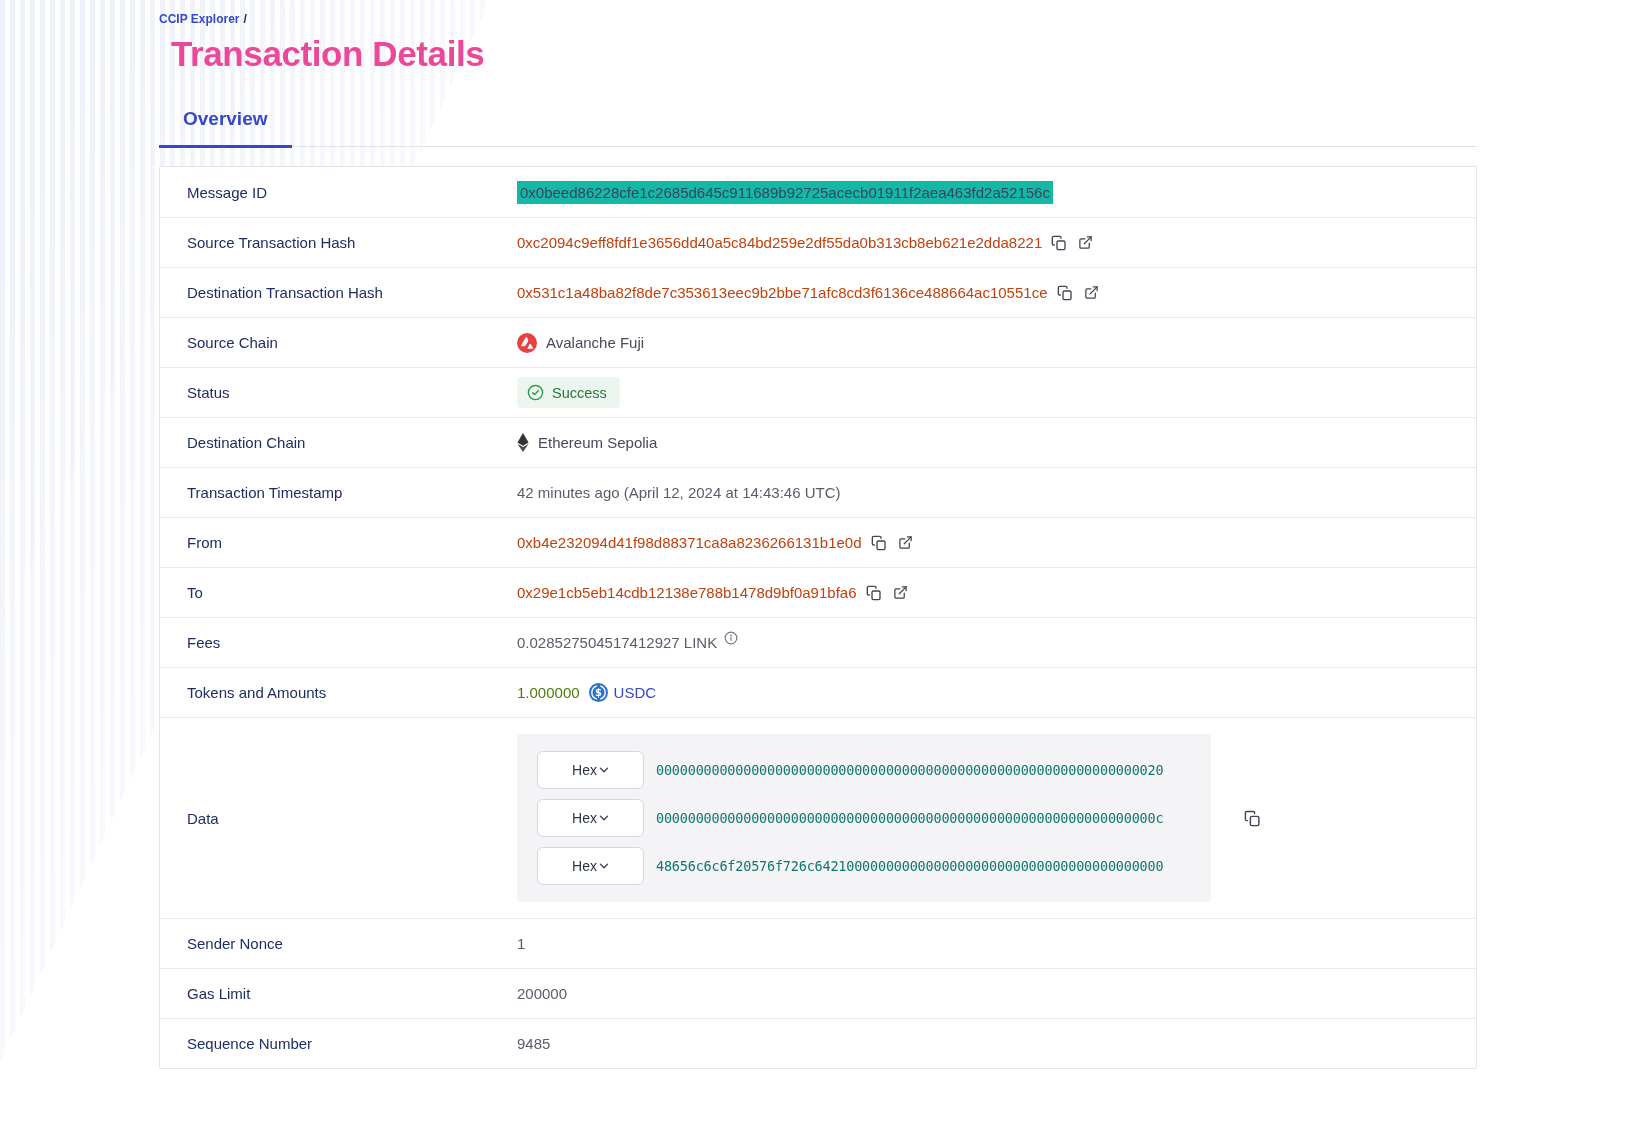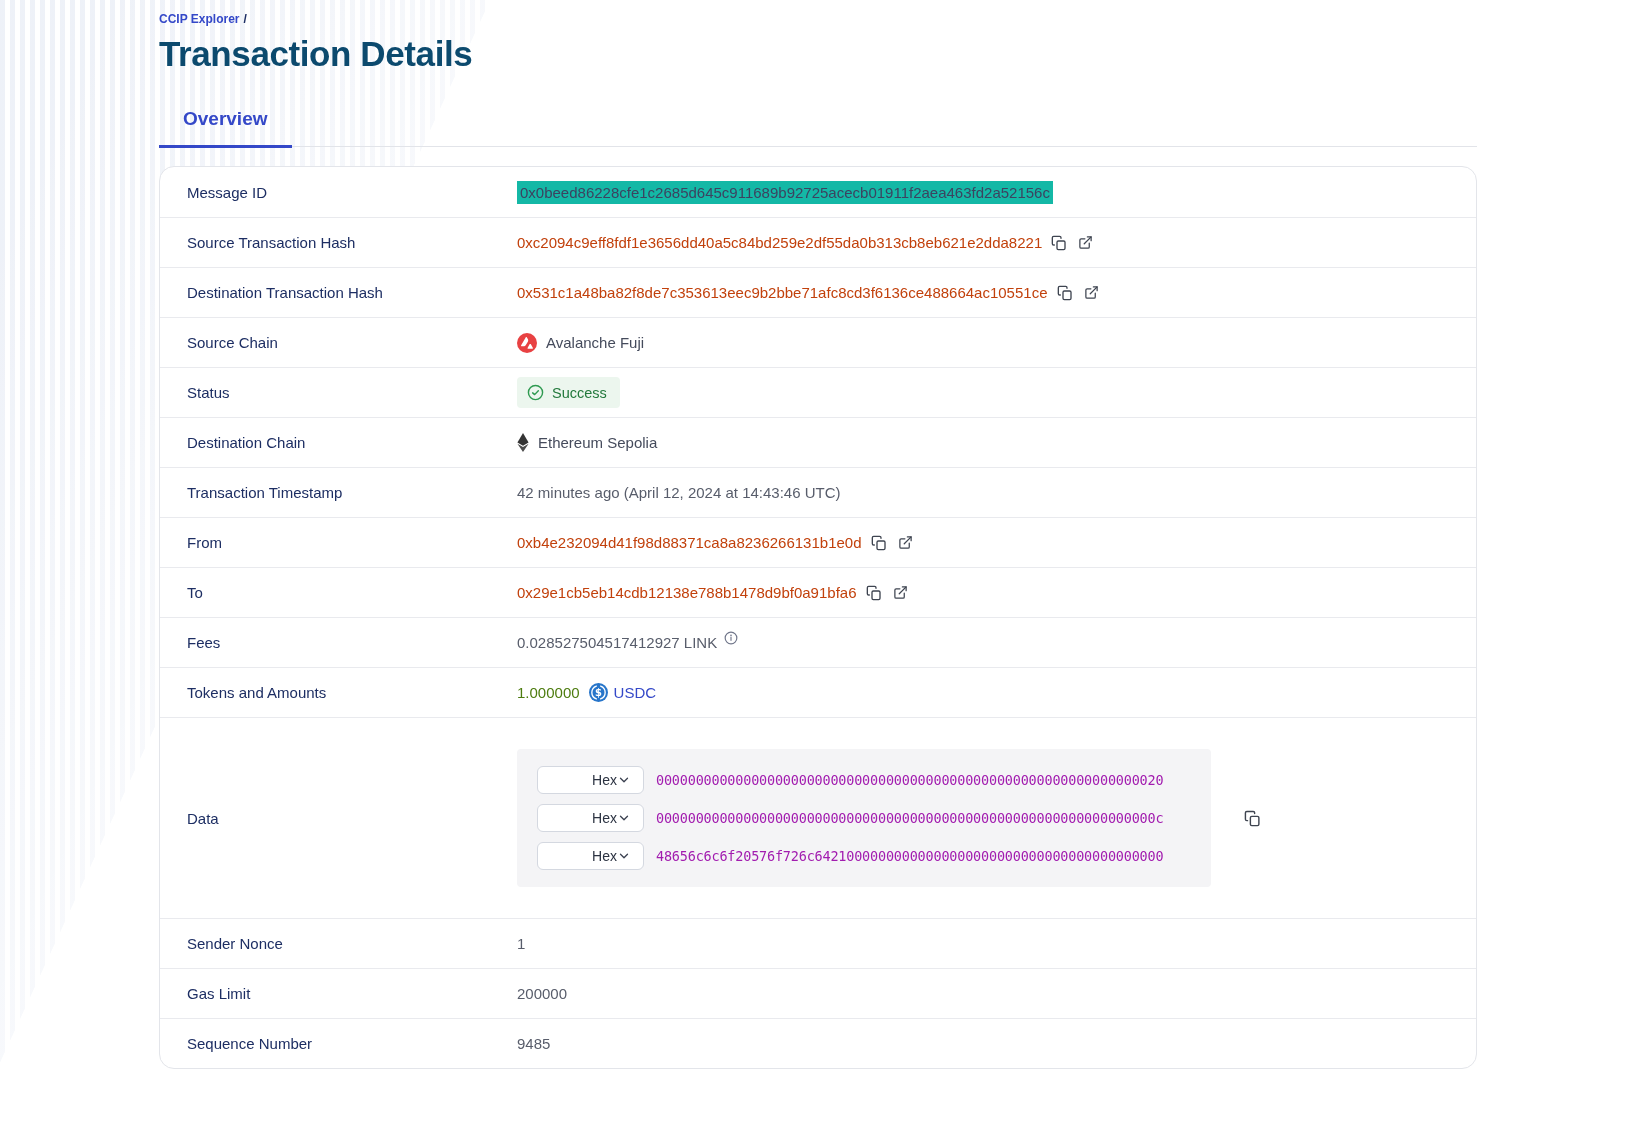--- a/index.html
+++ b/index.html
@@ -24,32 +24,33 @@
   }
 
   .page-content { position:relative; z-index:1; margin-left:159px; width:1318px; padding-top:12px; }
 
   
   .breadcrumb { font-size:12px; font-weight:700; }
   .breadcrumb a { color:#3448c8; text-decoration:none; cursor:pointer; }
   .breadcrumb .sep { color:#1d2e63; font-weight:700; margin-left:4px; }
   .page-title {
     margin-top:8px; font-size:35px; font-weight:700; letter-spacing:-0.4px;
-    color:#0c4a6e;
+    color:#ec4899;
+    margin-left:12px;
   }
 
   
   .tabbar { margin-top:34px; border-bottom:1px solid #e2e4e9; display:flex; }
   .tab {
     padding:0 24px 15px; font-size:19px; font-weight:700; color:#3448c8;
     border-bottom:3px solid #3448c8; margin-bottom:-2px; cursor:pointer;
   }
 
   
-  .details-table { margin-top:19px; border:1px solid #e3e5ea; border-radius:15px; background:#ffffff; }
+  .details-table { margin-top:19px; border:1px solid #e3e5ea; border-radius:2px; background:#ffffff; }
   .row { display:flex; align-items:center; height:50px; border-top:1px solid #e9eaee; }
   .row:first-child { border-top:none; }
   .row-data { height:201px; }
   .row-label { width:357px; flex-shrink:0; padding-left:27px; font-size:15px; color:#1d2e63; }
   .row-value { display:flex; align-items:center; gap:9px; font-size:15px; color:#585d6b; }
 
   .hash-link { color:#c2410c; text-decoration:none; cursor:pointer; }
   .selected-hash {
     background:#14b8a6; color:#3c4360; padding:3px 3px; font-size:15px;
   }
@@ -74,28 +75,28 @@
   .token-amount { color:#4d7c0f; }
   .token-link { display:inline-flex; align-items:center; gap:6px; color:#3448c8; text-decoration:none; cursor:pointer; }
 
   
   .data-panel {
     background:#f4f4f6; border-radius:4px; padding:17px 20px; width:694px;
     display:flex; flex-direction:column; gap:10px;
   }
   .data-line { display:flex; align-items:center; gap:12px; }
   .hex-select {
-    width:107px; height:28px; background:#ffffff; border:1px solid #d4d8e0;
-    border-radius:6px; display:flex; align-items:center; justify-content:flex-end;
+    width:107px; height:38px; background:#ffffff; border:1px solid #d4d8e0;
+    border-radius:6px; display:flex; align-items:center; justify-content:center;
     padding:0 12px 0 14px; cursor:pointer; flex-shrink:0;
   }
   .hex-select .sel-label { font-size:14px; color:#2c3342; font-weight:400; }
   .hex-select .chev { color:#3b4150; display:inline-flex; }
   .hex-text {
-    font-family:"DejaVu Sans Mono", monospace; font-size:13.5px; color:#a21caf;
+    font-family:"DejaVu Sans Mono", monospace; font-size:13.5px; color:#0f766e;
     letter-spacing:-0.2px; white-space:nowrap;
   }
   .data-copy { margin-left:24px; }
 </style>
 </head>
 <body>
 
 <div class="decor"></div>
 
 <div class="page-content">

